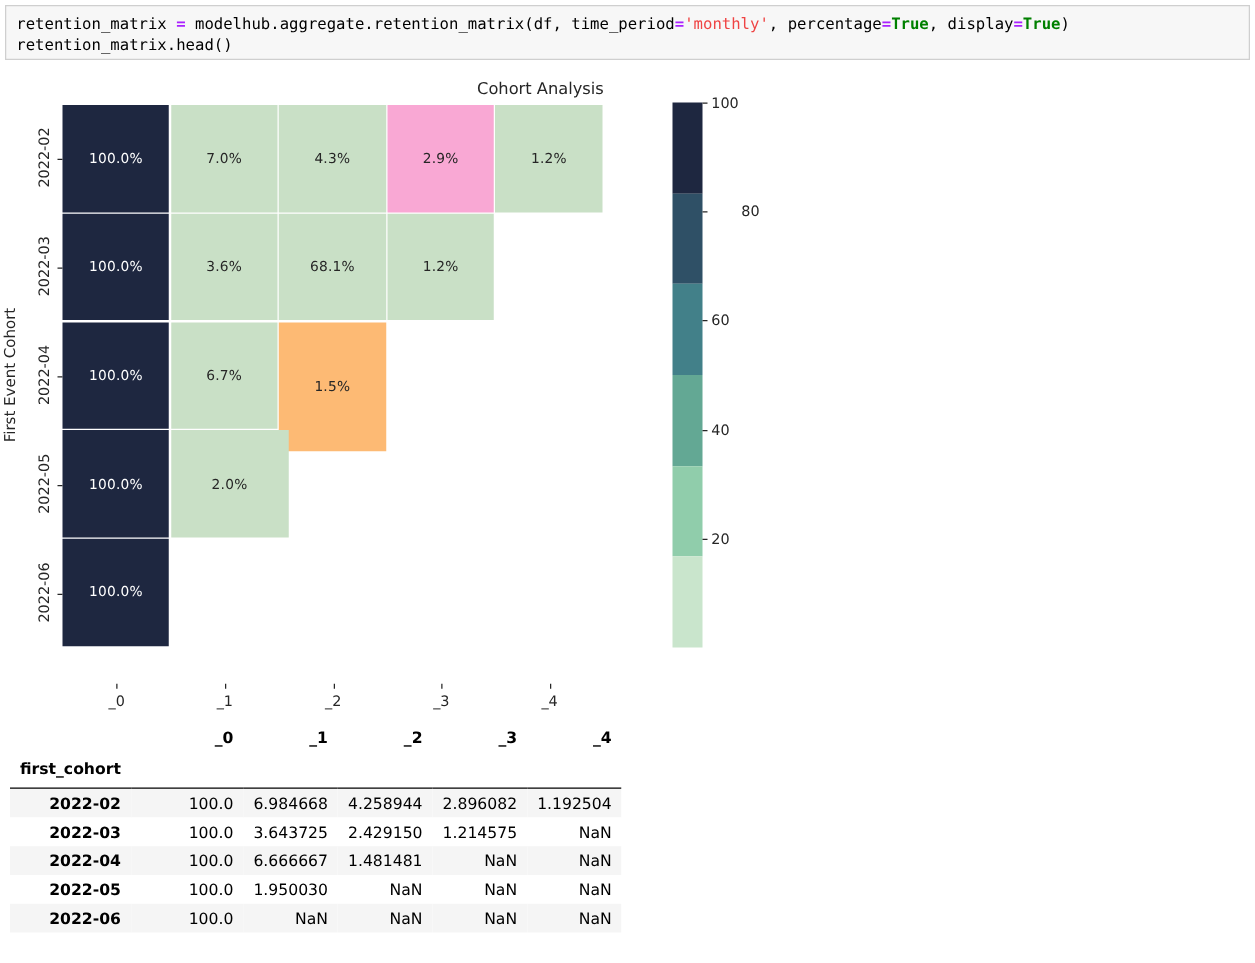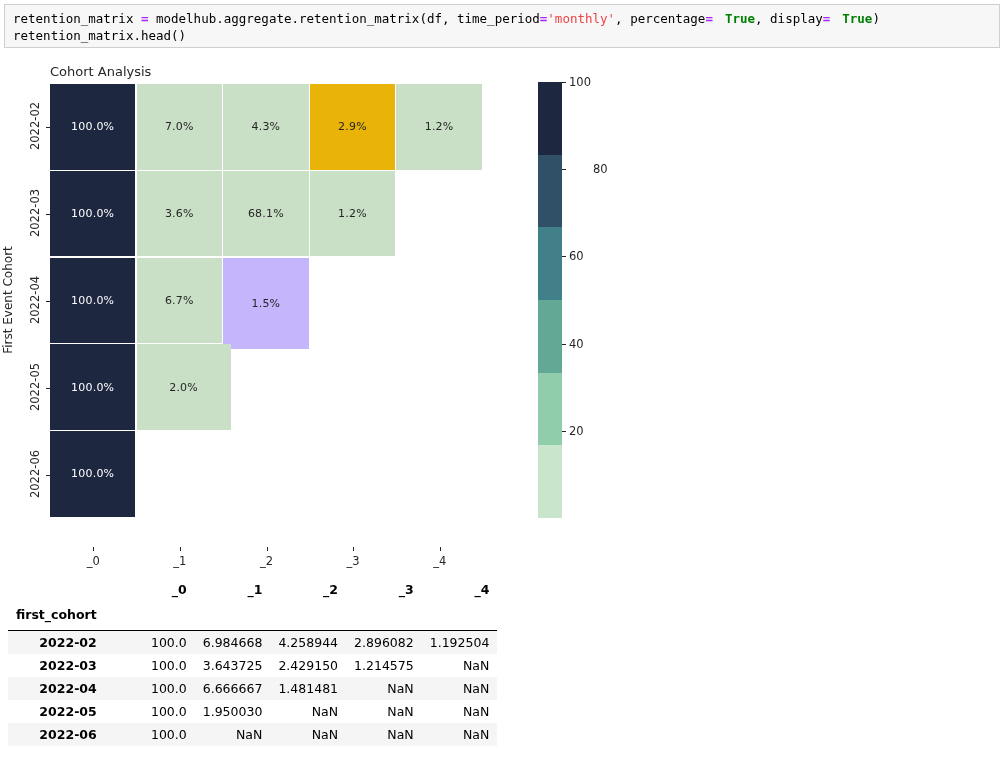--- a/index.html
+++ b/index.html
@@ -29,38 +29,38 @@
   }
   #code-cell .code-line {
     font-family: "DejaVu Sans Mono", monospace;
     font-size: 12.5px;
     line-height: 17px;
     white-space: pre;
     color: #000000;
   }
   .tok-op     { color: #aa22ff; font-weight: bold; }
   .tok-str    { color: #ef4444; }
-  .tok-kw     { color: #008000; font-weight: bold; margin-left: 12px; }
+  .tok-kw     { color: #008000; font-weight: bold; }
   .tok-plain  { color: #000000; }
 
   
   #figure {
     position: absolute;
     left: 0;
     top: 56px;
     width: 1004px;
     height: 500px;
   }
 
   #chart-title {
     position: absolute;
     left: 50px;
     top: 8px;
     width: 433px;
-    text-align: left;
+    text-align: right;
     font-size: 13px;
     color: #262626;
   }
 
   
   #heatmap {
     position: absolute;
     left: 50px;
     top: 28px;
     width: 433px;
@@ -219,34 +219,34 @@
 
 <div id="figure">
 
   <div id="chart-title">Cohort Analysis</div>
 
   <div id="heatmap">
       <div class="hm-row" style="top: 0px;">
         <div class="hm-cell" style="left: 0px; width: 85.4px; height: 85.6px; background: rgb(30, 39, 64); color: rgb(255, 255, 255);">100.0%</div>
         <div class="hm-cell" style="left: 86.6px; width: 85.4px; height: 85.6px; background: rgb(201, 224, 198); color: rgb(38, 38, 38);">7.0%</div>
         <div class="hm-cell" style="left: 173.2px; width: 85.4px; height: 85.6px; background: rgb(201, 224, 198); color: rgb(38, 38, 38);">4.3%</div>
-        <div class="hm-cell" style="left: 259.8px; width: 85.4px; height: 85.6px; background: #eab308; color: rgb(38, 38, 38);">2.9%</div>
+        <div class="hm-cell" style="left: 259.8px; width: 85.4px; height: 85.6px; background: #f9a8d4; color: rgb(38, 38, 38);">2.9%</div>
         <div class="hm-cell" style="left: 346.4px; width: 85.4px; height: 85.6px; background: rgb(201, 224, 198); color: rgb(38, 38, 38);">1.2%</div>
       </div>
       <div class="hm-row" style="top: 86.8px;">
         <div class="hm-cell" style="left: 0px; width: 85.4px; height: 85.6px; background: rgb(30, 39, 64); color: rgb(255, 255, 255);">100.0%</div>
         <div class="hm-cell" style="left: 86.6px; width: 85.4px; height: 85.6px; background: rgb(201, 224, 198); color: rgb(38, 38, 38);">3.6%</div>
         <div class="hm-cell" style="left: 173.2px; width: 85.4px; height: 85.6px; background: rgb(201, 224, 198); color: rgb(38, 38, 38);">68.1%</div>
         <div class="hm-cell" style="left: 259.8px; width: 85.4px; height: 85.6px; background: rgb(201, 224, 198); color: rgb(38, 38, 38);">1.2%</div>
         <div class="hm-cell empty" style="left: 346.4px; width: 85.4px; height: 85.6px;"></div>
       </div>
       <div class="hm-row" style="top: 173.6px;">
         <div class="hm-cell" style="left: 0px; width: 85.4px; height: 85.6px; background: rgb(30, 39, 64); color: rgb(255, 255, 255);">100.0%</div>
         <div class="hm-cell" style="left: 86.6px; width: 85.4px; height: 85.6px; background: rgb(201, 224, 198); color: rgb(38, 38, 38);">6.7%</div>
-        <div class="hm-cell" style="left: 173.2px; width: 85.4px; height: 91px; background: #c4b5fd; color: rgb(38, 38, 38);">1.5%</div>
+        <div class="hm-cell" style="left: 173.2px; width: 85.4px; height: 103px; background: #fdba74; color: rgb(38, 38, 38);">1.5%</div>
         <div class="hm-cell empty" style="left: 259.8px; width: 85.4px; height: 85.6px;"></div>
         <div class="hm-cell empty" style="left: 346.4px; width: 85.4px; height: 85.6px;"></div>
       </div>
       <div class="hm-row" style="top: 260.4px;">
         <div class="hm-cell" style="left: 0px; width: 85.4px; height: 85.6px; background: rgb(30, 39, 64); color: rgb(255, 255, 255);">100.0%</div>
         <div class="hm-cell" style="left: 86.6px; width: 94px; height: 85.6px; background: rgb(201, 224, 198); color: rgb(38, 38, 38);">2.0%</div>
         <div class="hm-cell empty" style="left: 173.2px; width: 85.4px; height: 85.6px;"></div>
         <div class="hm-cell empty" style="left: 259.8px; width: 85.4px; height: 85.6px;"></div>
         <div class="hm-cell empty" style="left: 346.4px; width: 85.4px; height: 85.6px;"></div>
       </div>

